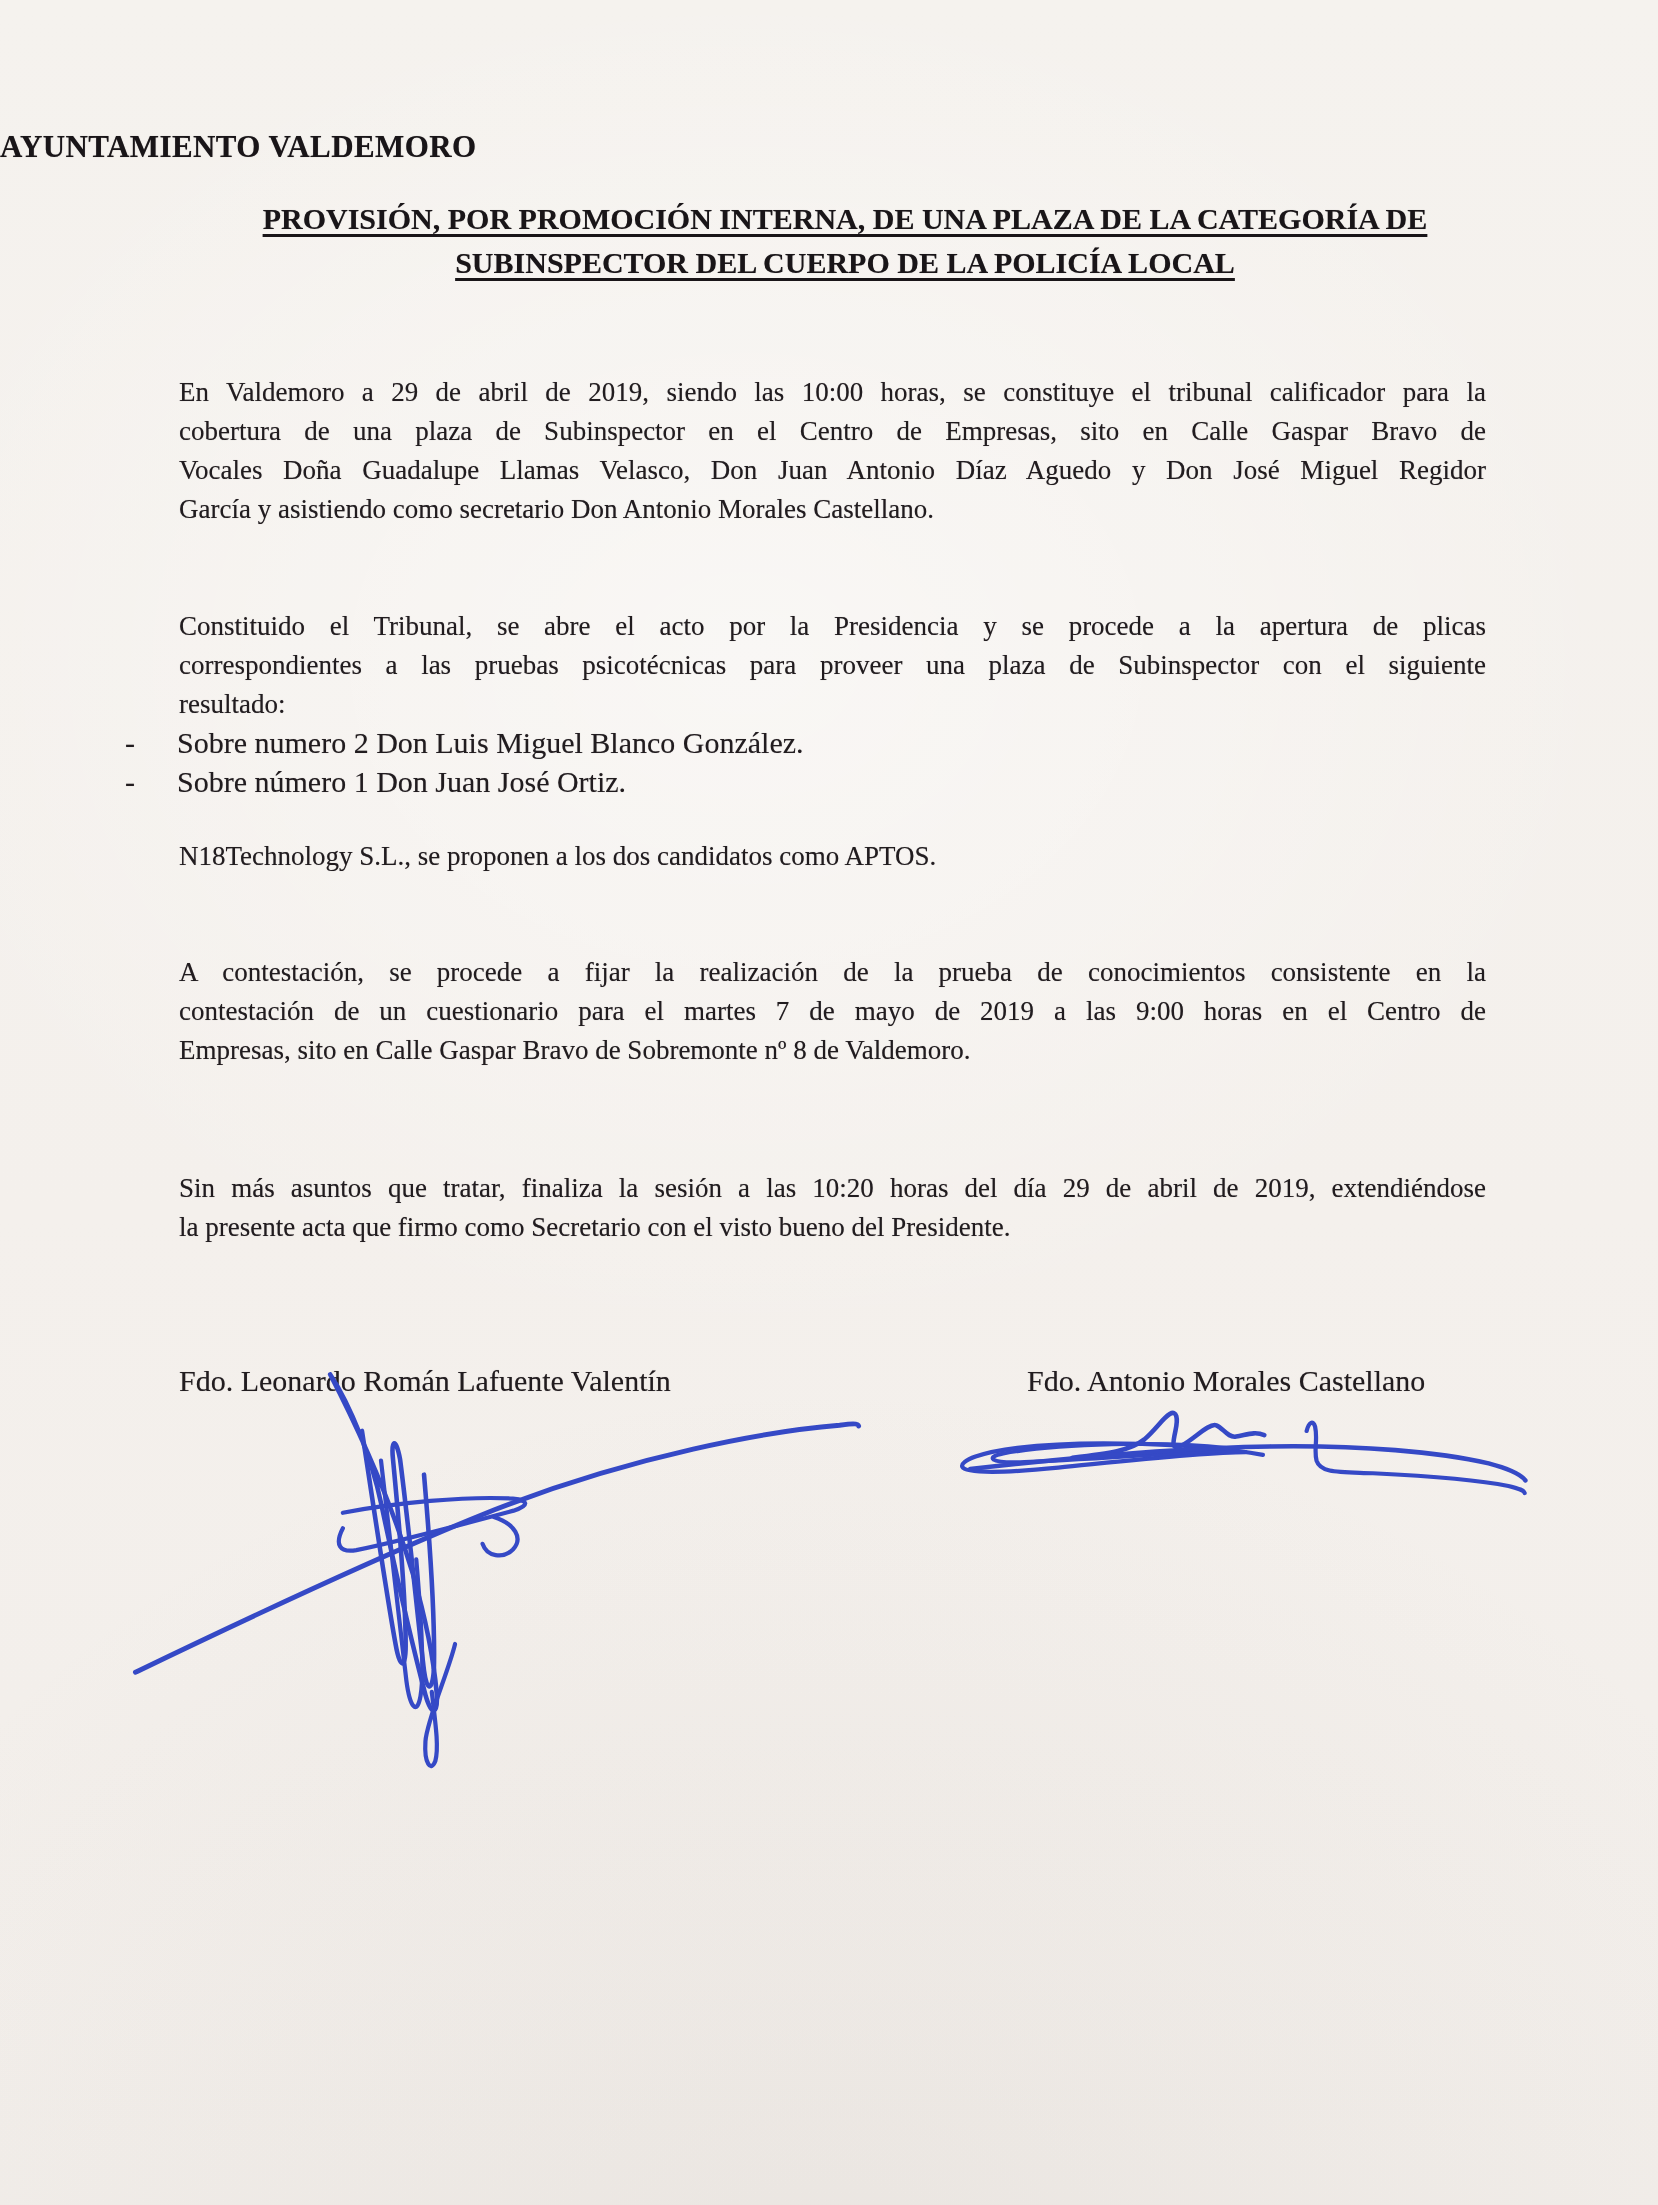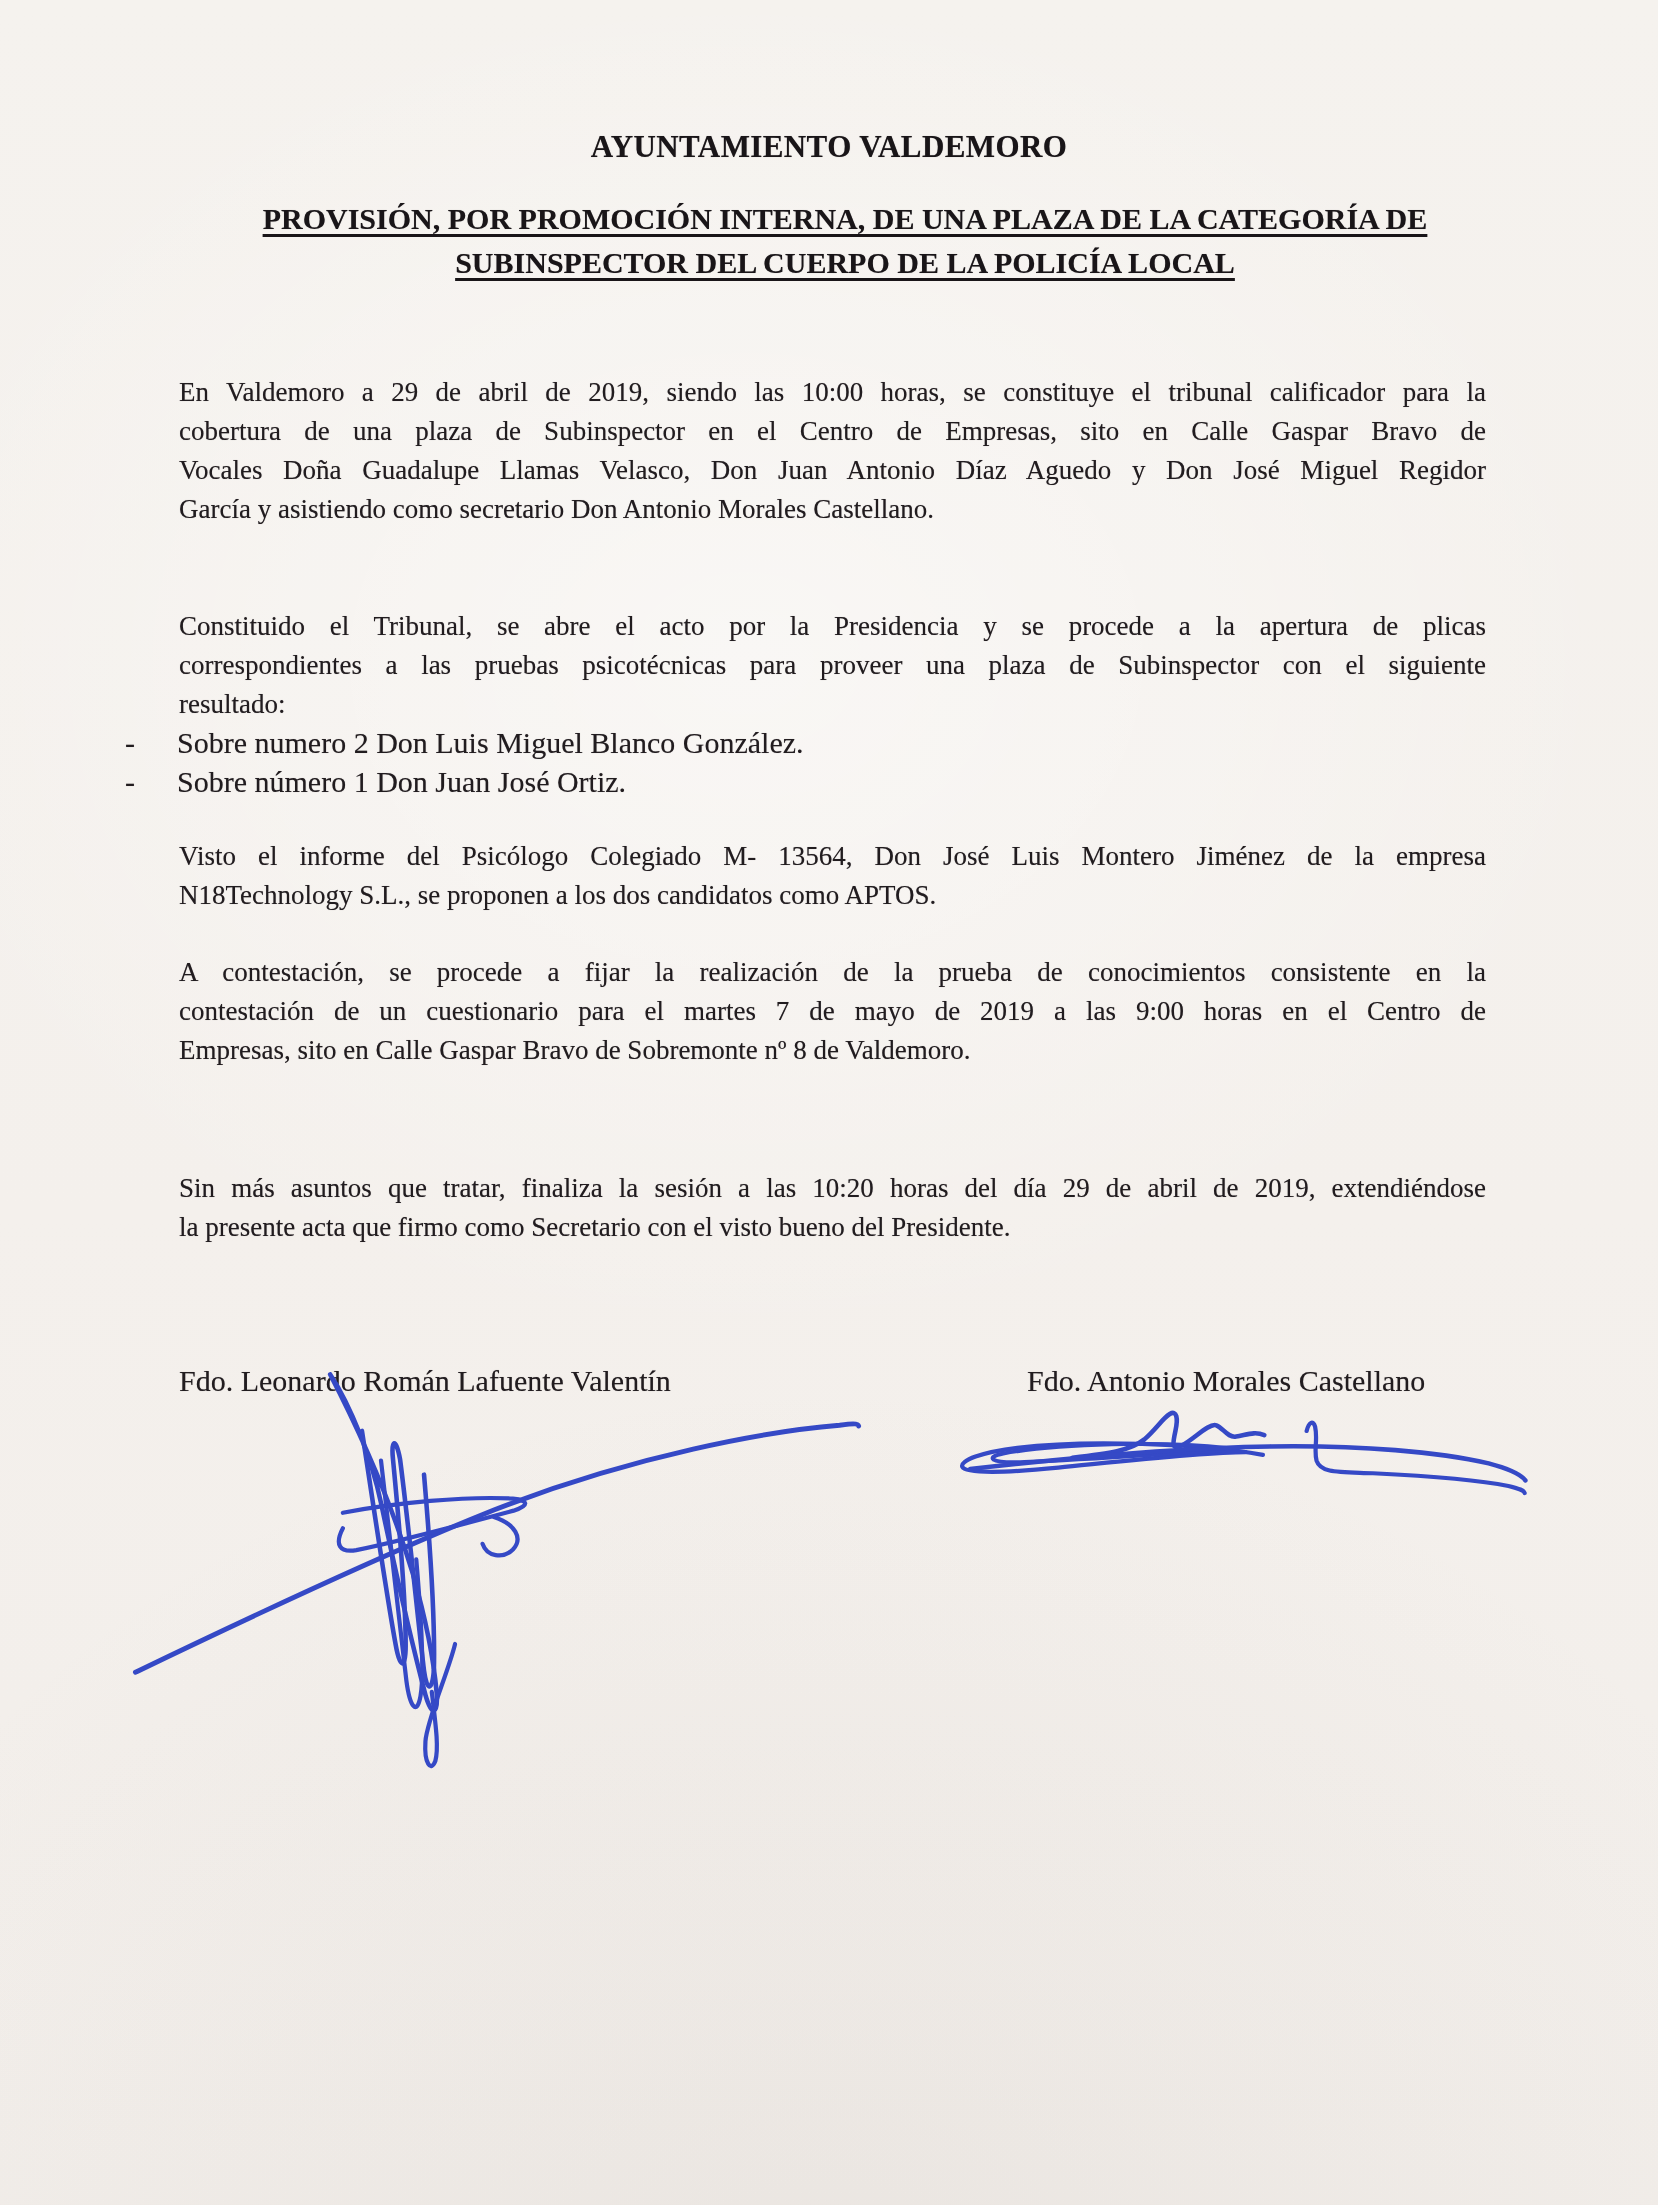--- a/index.html
+++ b/index.html
@@ -14,21 +14,21 @@
     width: 1658px; height: 2205px;
     overflow: hidden;
     background:
       radial-gradient(ellipse 1270px 988px at 45% 30%, rgba(255,255,255,0.45), rgba(255,255,255,0) 70%),
       radial-gradient(ellipse 1835px 1553px at 50% 105%, rgba(176,166,158,0.12), rgba(176,166,158,0) 60%),
       linear-gradient(180deg, #f5f2ee 0%, #f4f0ec 55%, #f2eeea 100%);
     color: #201b1e;
   }
   .doc-title {
     position: absolute; top: 129px; left: 0; width: 100%;
-    text-align: center;
+    text-align: left;
     font-weight: bold; font-size: 31px; line-height: 35px;
     letter-spacing: 0.4px;
     color: #191518;
     text-shadow: 0 0 0.7px rgba(25,21,24,0.5);
   }
   .doc-subtitle {
     position: absolute; top: 197px; left: 0; width: 100%;
     text-align: center;
     font-weight: bold; font-size: 30px; line-height: 44px;
     color: #191518;
@@ -98,21 +98,20 @@
   </div>
 
   <div class="list-row" style="top:723px">
     <span class="dash">-</span><span>Sobre numero 2 Don Luis Miguel Blanco González.</span>
   </div>
   <div class="list-row" style="top:762px">
     <span class="dash">-</span><span>Sobre número 1 Don Juan José Ortiz.</span>
   </div>
 
   <div class="para" style="top:837px">
-    <div class="pline j">Visto el informe del Psicólogo Colegiado M- 13564, Don José Luis Montero Jiménez de la empresa</div>
     <div class="pline">N18Technology S.L., se proponen a los dos candidatos como APTOS.</div>
   </div>
 
   <div class="para" style="top:953px">
     <div class="pline j">A contestación, se procede a fijar la realización de la prueba de conocimientos consistente en la</div>
     <div class="pline j">contestación de un cuestionario para el martes 7 de mayo de 2019 a las 9:00 horas en el Centro de</div>
     <div class="pline">Empresas, sito en Calle Gaspar Bravo de Sobremonte nº 8 de Valdemoro.</div>
   </div>
 
   <div class="para" style="top:1169px">

